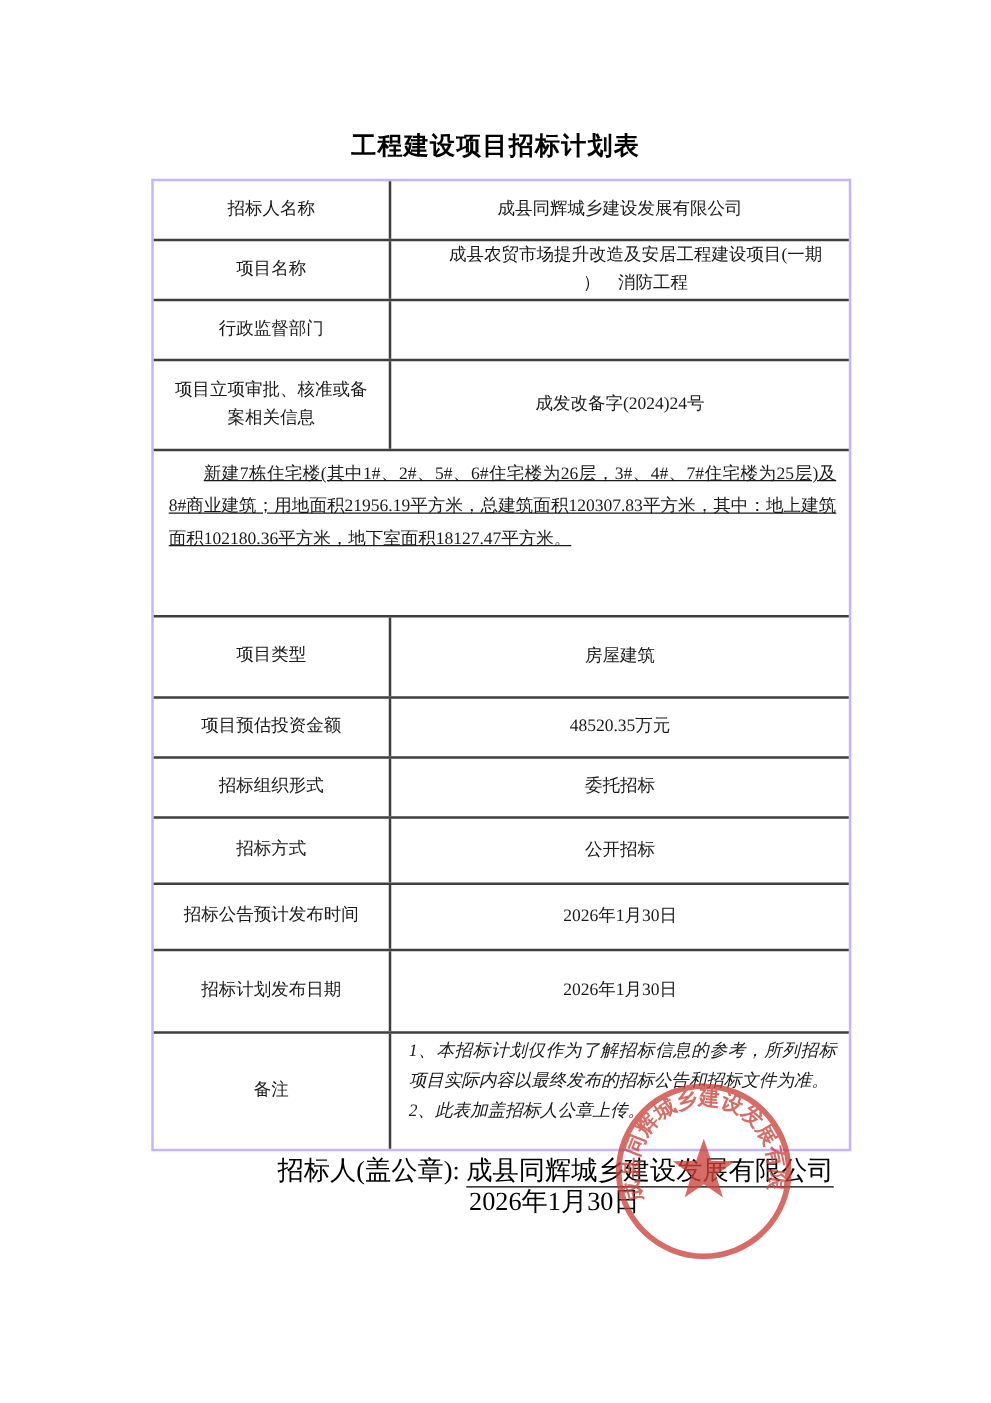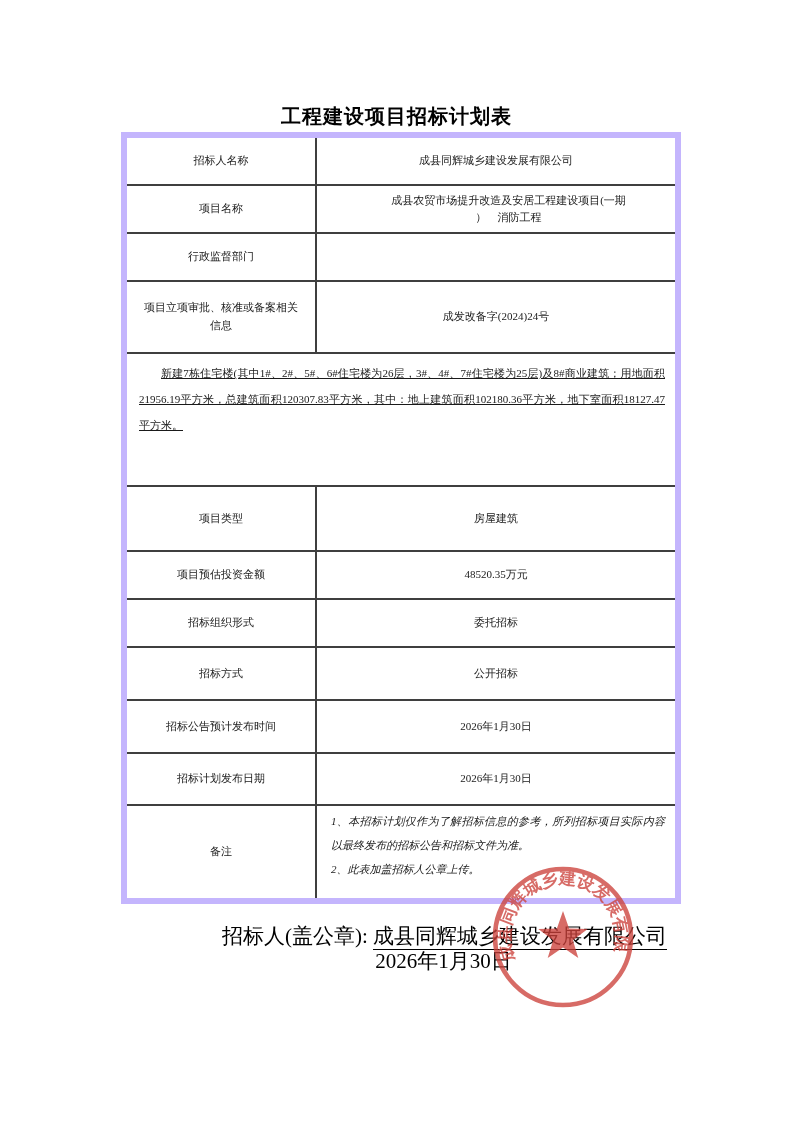--- a/index.html
+++ b/index.html
@@ -8,23 +8,23 @@
     font-family:"Liberation Serif","DejaVu Serif",serif;
     color:#1a1a1a; overflow:hidden;
   }
   .doc-title {
     position:absolute; top:103px; left:0; width:793px;
     text-align:center; font-size:20px; font-weight:bold;
     font-family:"Liberation Sans","DejaVu Sans",sans-serif;
     letter-spacing:1px; color:#000;
   }
   .bid-table {
-    position:absolute; left:121px; top:132px; width:560px;
-    border:6px solid #c4b5fd; box-sizing:border-box;
-    font-size:11px;
+    position:absolute; left:121px; top:143px; width:560px;
+    border:2px solid #c4b5fd; box-sizing:border-box;
+    font-size:14px;
   }
   .t-row { display:flex; border-top:2px solid #3f3f3f; box-sizing:border-box; }
   .t-row:first-child { border-top:none; }
   .t-label {
     width:190px; flex:0 0 190px; border-right:2px solid #3f3f3f;
     display:flex; align-items:center; justify-content:center;
     text-align:center; padding:2px 12px; box-sizing:border-box;
     line-height:1.6;
   }
   .t-value {
@@ -35,21 +35,21 @@
   .preline { white-space:pre-line;margin-left:25px; }
   .t-value.longtext {
     display:block; text-align:justify; text-indent:2em;
     padding:6px 10px 0 12px; line-height:26px;text-decoration:underline;
   }
   .t-value.remarks {
     display:block; text-align:justify; white-space:pre-line;
     padding:3px 10px 0 14px; line-height:24px;font-style:italic;
   }
   .h46{height:46px} .h48{height:48px} .h55{height:72px} .h133{height:133px}
-  .h49{height:65px} .h53{height:53px} .h57{height:52px} .h94{height:94px}
+  .h49{height:65px} .h53{height:53px} .h57{height:66px} .h94{height:94px}
   .footer {
     position:absolute; top:924px; right:126px;
     text-align:center; font-size:21px; line-height:24px; color:#000;
   }
   .sig-name { border-bottom:1.5px solid #000; padding-bottom:1px; }
   .footer-date { margin-top:1px; padding-right:2px; }
   .seal {
     position:absolute; left:478px; top:852px; width:170px; height:170px;
     opacity:0.78; pointer-events:none;
   }

